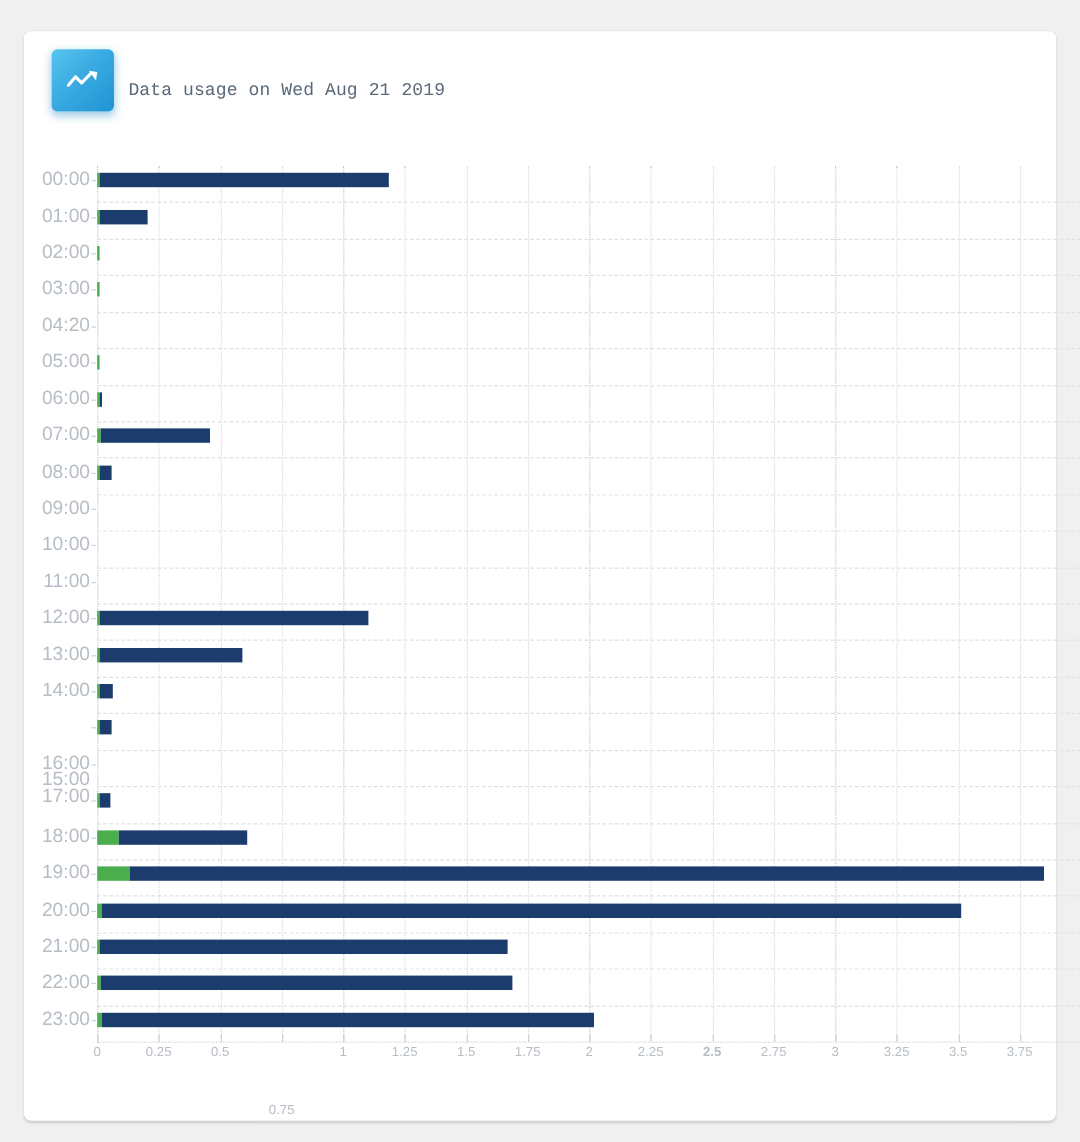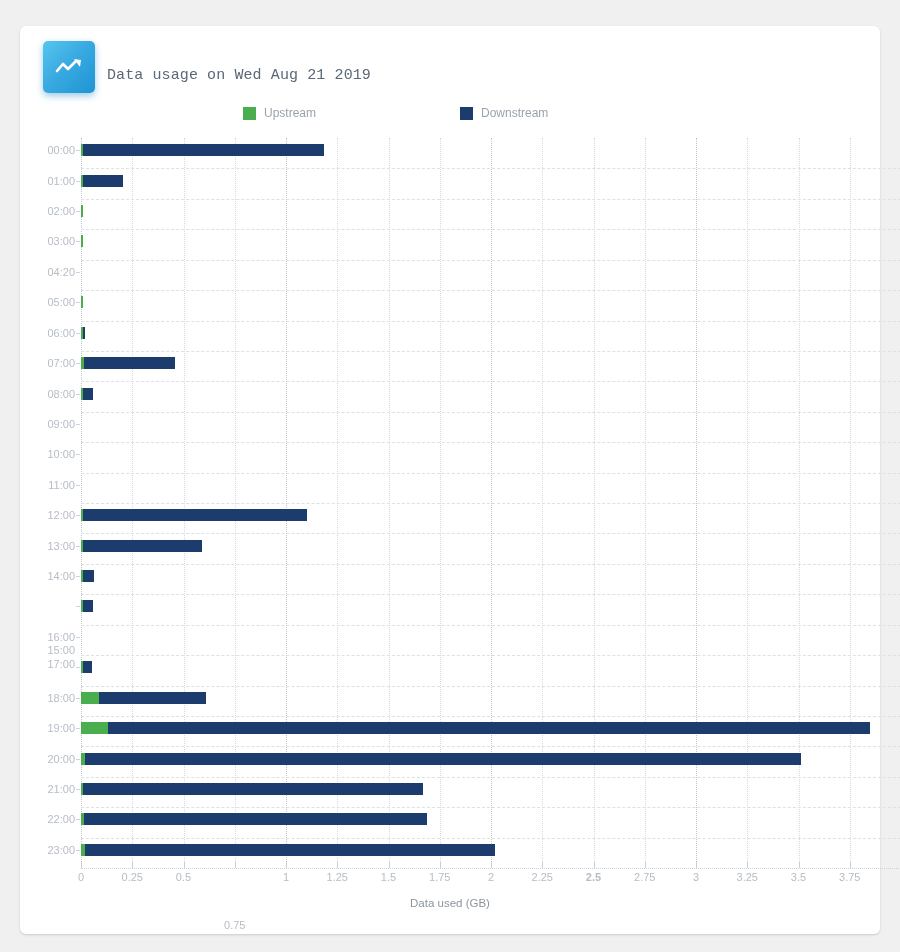--- a/index.html
+++ b/index.html
@@ -106,21 +106,21 @@
     width: 820px;
     height: 0;
     border-top: 1px dashed #dde1e5;
   }
 
   .ylabel {
     position: absolute;
     right: 0;
     width: 44px;
     text-align: right;
-    font-size: 11px;
+    font-size: 16px;
     color: #b6bdc5;
     transform: translateY(-50%);
     white-space: nowrap;
   }
   .ylabels-holder {
     position: absolute;
     left: 0; top: 112px;
     width: 55px; height: 730px;
   }
 
@@ -185,30 +185,20 @@
 
     <div class="card-icon">
       <svg width="28" height="18" viewBox="0 0 28 18" aria-hidden="true">
         <polyline points="2,13 8,6 13,11 21,3" fill="none" stroke="#ffffff" stroke-width="2.6" stroke-linecap="round" stroke-linejoin="round"></polyline>
         <polygon points="19,1 26,2 25,9" fill="#ffffff"></polygon>
       </svg>
     </div>
 
     <div class="card-title">Data usage on Wed Aug 21 2019</div>
 
-    <div class="legend">
-      <div class="legend-item up">
-        <span class="legend-swatch" id="sw-up" style="background: rgb(74, 173, 78);"></span>
-        <span>Upstream</span>
-      </div>
-      <div class="legend-item down">
-        <span class="legend-swatch" id="sw-down" style="background: rgb(28, 60, 110);"></span>
-        <span>Downstream</span>
-      </div>
-    </div>
 
     <div class="ylabels-holder" id="ylabels">
         <div class="ylabel" style="top: 12.1667px;">00:00</div>
         <div class="ylabel" style="top: 42.5833px;">01:00</div>
         <div class="ylabel" style="top: 73px;">02:00</div>
         <div class="ylabel" style="top: 103.417px;">03:00</div>
         <div class="ylabel" style="top: 133.833px;">04:20</div>
         <div class="ylabel" style="top: 164.25px;">05:00</div>
         <div class="ylabel" style="top: 194.667px;">06:00</div>
         <div class="ylabel" style="top: 225.083px;">07:00</div>
@@ -373,21 +363,20 @@
         <div class="xlabel" style="left: 624.75px;">2.75</div>
         <div class="xtick" style="left: 676px;"></div>
         <div class="xlabel" style="left: 676px;">3</div>
         <div class="xtick" style="left: 727.25px;"></div>
         <div class="xlabel" style="left: 727.25px;">3.25</div>
         <div class="xtick" style="left: 778.5px;"></div>
         <div class="xlabel" style="left: 778.5px;">3.5</div>
         <div class="xtick" style="left: 829.75px;"></div>
         <div class="xlabel" style="left: 829.75px;">3.75</div>
       </div>
-    <div class="xtitle">Data used (GB)</div>
 
   <div class="ytick" style="top: 124.167px; left: 56px;"></div>
       <div class="ytick" style="top: 154.583px; left: 56px;"></div>
       <div class="ytick" style="top: 185px; left: 56px;"></div>
       <div class="ytick" style="top: 215.417px; left: 56px;"></div>
       <div class="ytick" style="top: 245.833px; left: 56px;"></div>
       <div class="ytick" style="top: 276.25px; left: 56px;"></div>
       <div class="ytick" style="top: 306.667px; left: 56px;"></div>
       <div class="ytick" style="top: 337.083px; left: 56px;"></div>
       <div class="ytick" style="top: 367.5px; left: 56px;"></div>

